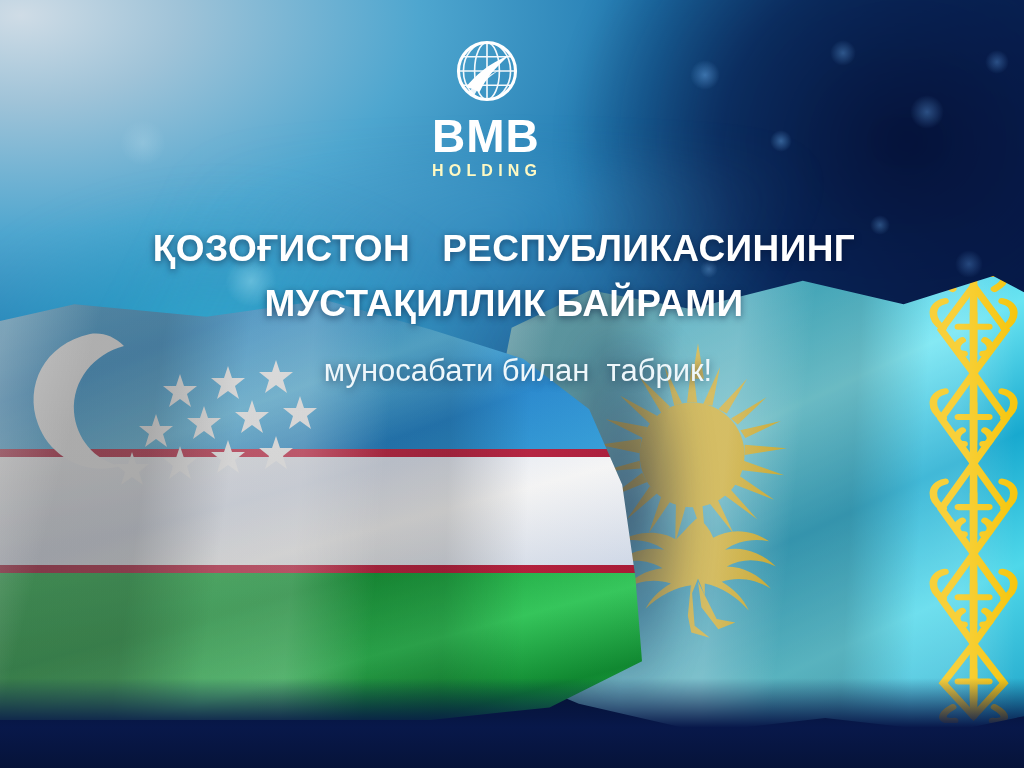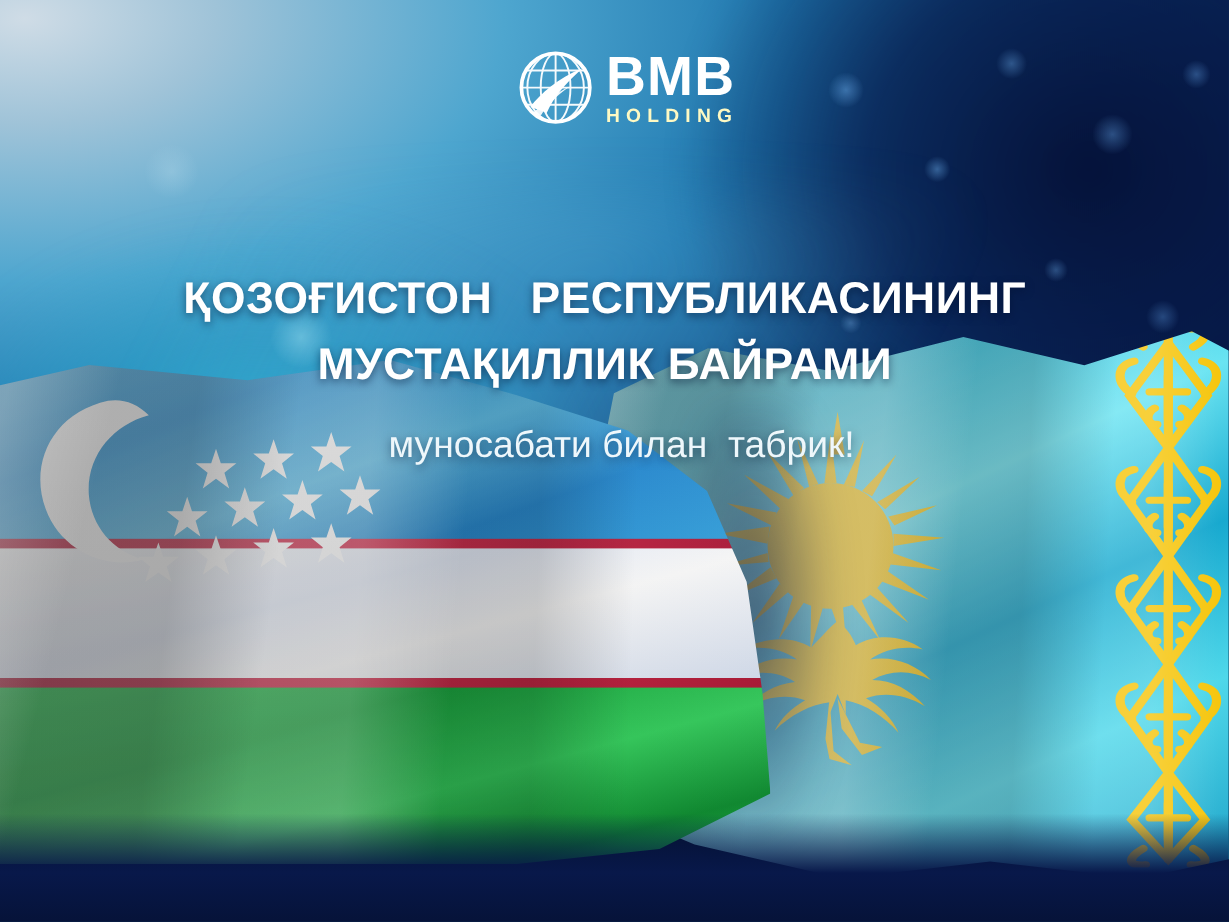--- a/index.html
+++ b/index.html
@@ -20,21 +20,21 @@
   .bg-navy{position:absolute;right:-12%;top:-20%;width:78%;height:96%;
     background:radial-gradient(55% 55% at 70% 40%, rgba(4,14,52,.92) 0%, rgba(6,22,70,.72) 42%, rgba(10,40,100,0) 78%);
     filter:blur(10px);}
   .bg-sheen{position:absolute;left:10%;top:22%;width:70%;height:50%;
     background:linear-gradient(118deg, rgba(255,255,255,0) 10%, rgba(120,200,235,.22) 45%, rgba(255,255,255,0) 78%);
     filter:blur(26px);}
 
   .bokeh{position:absolute;border-radius:50%;pointer-events:none;}
 
   
-  .logo{position:absolute;left:432px;top:40px;display:flex;align-items:center;gap:11px;}
+  .logo{position:absolute;left:432px;top:40px;display:flex;align-items:center;gap:11px;flex-direction:column;}
   .logo-globe{width:62px;height:62px;flex:0 0 auto;}
   .logo-words{display:flex;flex-direction:column;line-height:1;}
   .logo-bmb{font-size:46px;font-weight:bold;color:#ffffff;letter-spacing:1px;}
   .logo-holding{font-size:16px;font-weight:bold;color:#fef9c3;letter-spacing:5.2px;margin-top:4px;}
 
   
   .date-band{position:absolute;left:378px;top:163px;width:278px;height:56px;
     background:#153c58;display:flex;align-items:center;justify-content:center;}
   .date-band span{font-size:33px;font-weight:bold;color:#ffffff;letter-spacing:.5px;}
 

